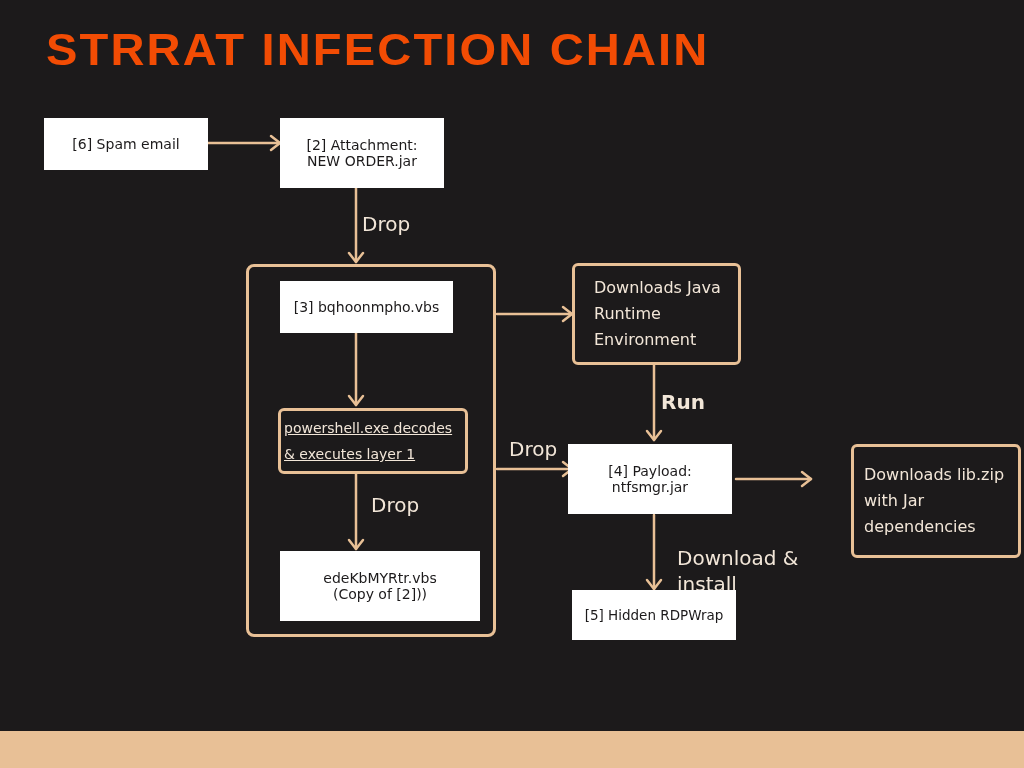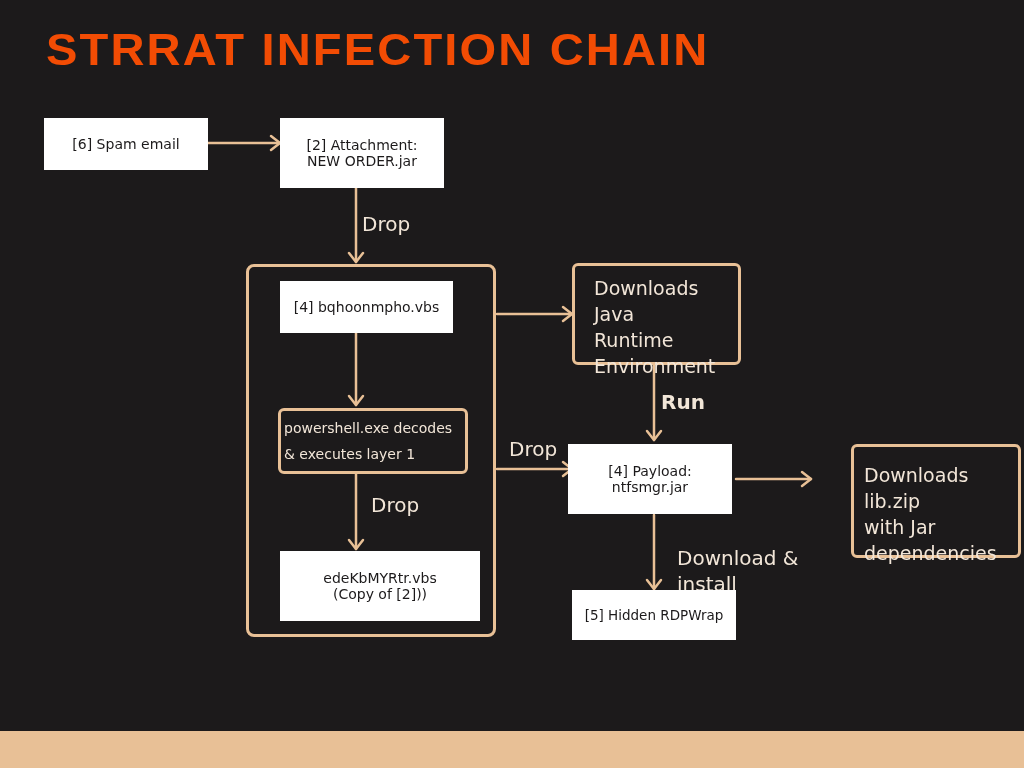--- a/index.html
+++ b/index.html
@@ -22,21 +22,21 @@
     svg.links { position: absolute; left: 0; top: 0; width: 1024px; height: 768px; }
     .box {
       position: absolute; box-sizing: border-box;
       display: flex; align-items: center; justify-content: center;
       text-align: center; font-size: 14px; line-height: 16px; color: #1c1a1b;
       background: #ffffff;
     }
     .obox {
       position: absolute; box-sizing: border-box;
       border: 3px solid #e8c096; border-radius: 6px;
-      color: #f2e6d8; font-size: 19px; line-height: 26px;
+      color: #f2e6d8; font-size: 16px; line-height: 26px;
     }
     .lbl {
       position: absolute; color: #f2e6d8; font-size: 20px; line-height: 26px;
     }
     .container {
       position: absolute; left: 246px; top: 264px; width: 250px; height: 373px;
       box-sizing: border-box; border: 3px solid #e8c096; border-radius: 8px;
     }
   </style>
 </head>
@@ -92,24 +92,24 @@
 </div>
 
 <div class="box" style="left:280px; top:118px; width:164px; height:70px; flex-direction:column;">
   <span>[2] Attachment:</span>
   <span>NEW ORDER.jar</span>
 </div>
 
 <div class="lbl" style="left:362px; top:211px;">Drop</div>
 
 <div class="box" style="left:280px; top:281px; width:173px; height:52px;">
-  <span>[4] bqhoonmpho.vbs</span>
+  <span>[3] bqhoonmpho.vbs</span>
 </div>
 
-<div class="obox" style="left:278px; top:408px; width:190px; height:66px; padding:0 0 0 3px; display:flex; flex-direction:column; justify-content:center; font-size:14px;">
+<div class="obox" style="left:278px; top:408px; width:190px; height:66px; padding:0 0 0 3px; display:flex; flex-direction:column; justify-content:center; font-size:14px;text-decoration:underline;">
   <span>powershell.exe decodes</span>
   <span>&amp; executes layer 1</span>
 </div>
 
 <div class="lbl" style="left:371px; top:492px;">Drop</div>
 
 <div class="box" style="left:280px; top:551px; width:200px; height:70px; flex-direction:column;">
   <span>edeKbMYRtr.vbs</span>
   <span>(Copy of [2]))</span>
 </div>

